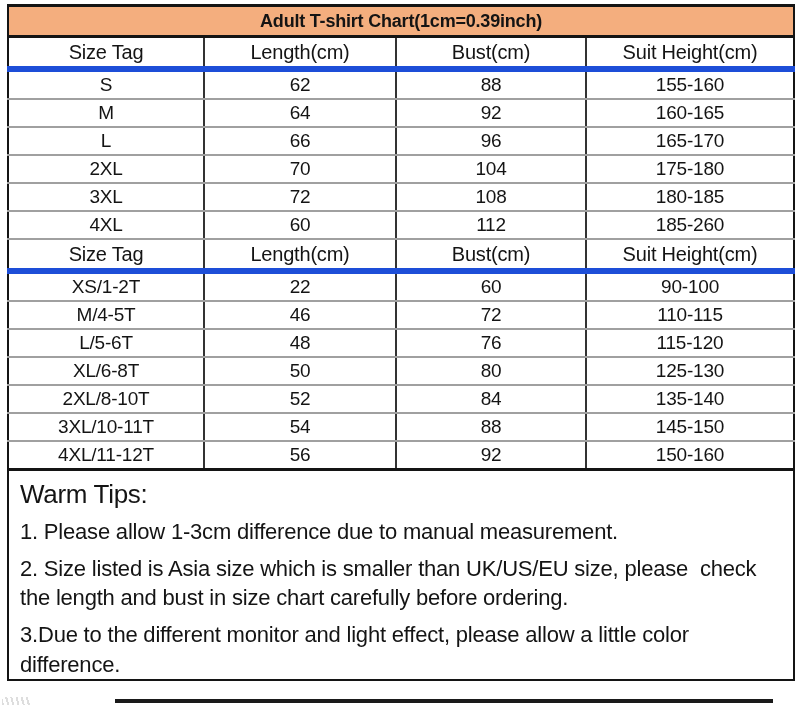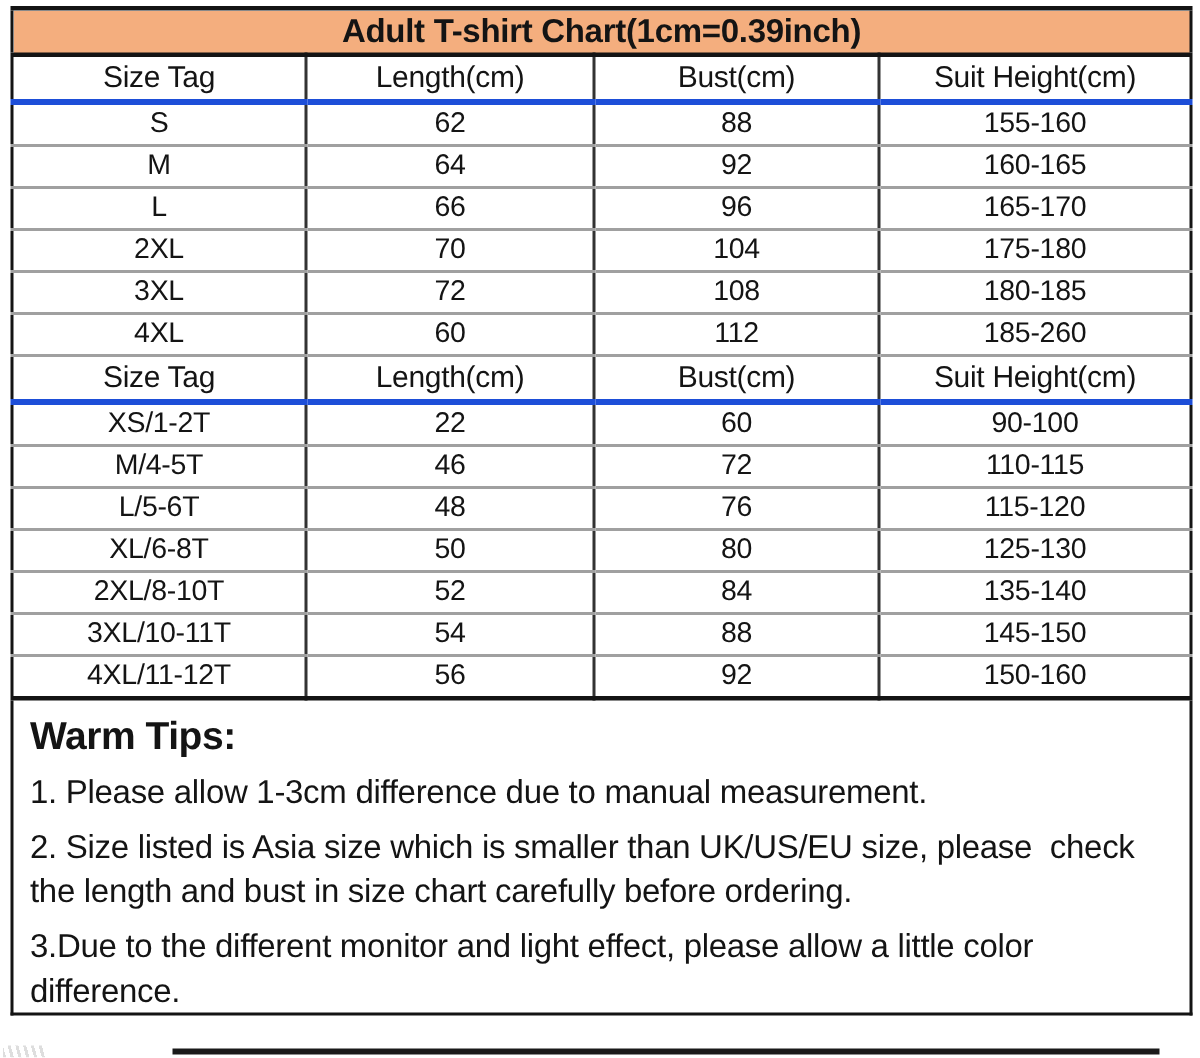--- a/index.html
+++ b/index.html
@@ -27,46 +27,46 @@
   td, th {
     text-align: center;
     vertical-align: middle;
     padding: 0;
     letter-spacing: -0.2px;
     overflow: hidden;
   }
   td + td, th + th { border-left: 2px solid #333333; }
   tr.title-row td {
     background: #f4ae7e;
-    font-size: 22px;
+    font-size: 18px;
     font-weight: 700;
     height: 28px;
     border-top: 3px solid #141414;
     border-bottom: 3px solid #141414;
   }
   tr.head-row th {
     font-size: 20px;
     font-weight: 400;
     height: 28px;
-    border-bottom: 4px solid #1d4ed8;
+    border-bottom: 6px solid #1d4ed8;
   }
   tr.data-row td {
     font-size: 19px;
     height: 26px;
     border-bottom: 2px solid #a0a0a0;
   }
   tr.tips-row td {
     border-top: 3px solid #141414;
     height: 140px;
     text-align: left;
     vertical-align: top;
   }
   .tips-heading {
     font-size: 26px;
-    font-weight: 700;
+    font-weight: 400;
     margin: 8px 16px 2px 11px;
     letter-spacing: -0.3px;
   }
   .tip {
     font-size: 22px;
     line-height: 1.35;
     margin: 7px 14px 0 11px;
     white-space: pre-wrap;
   }
   .bottom-cut-bar {

